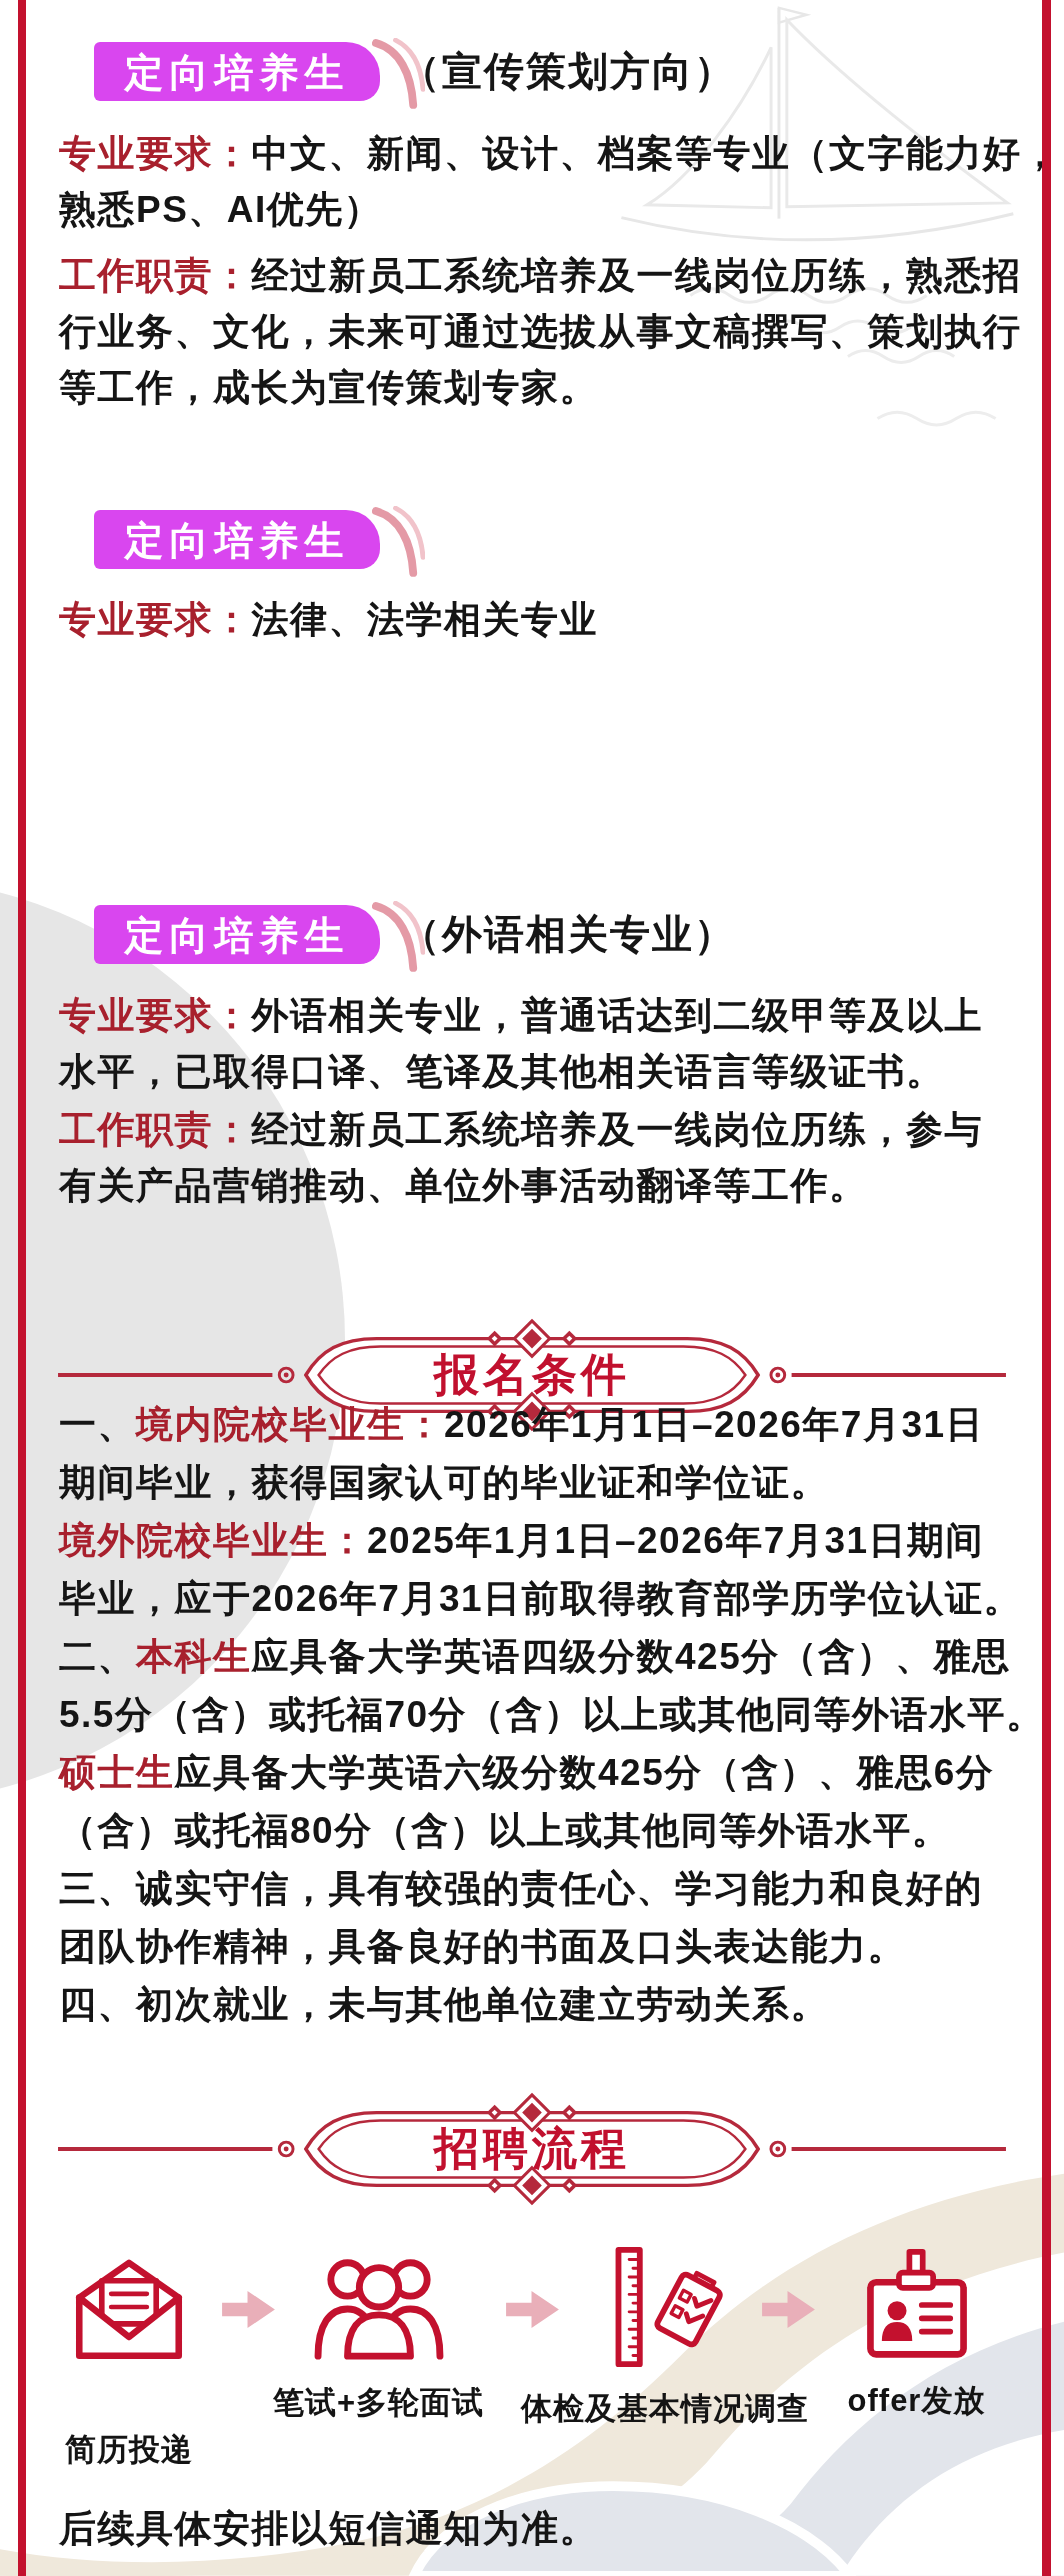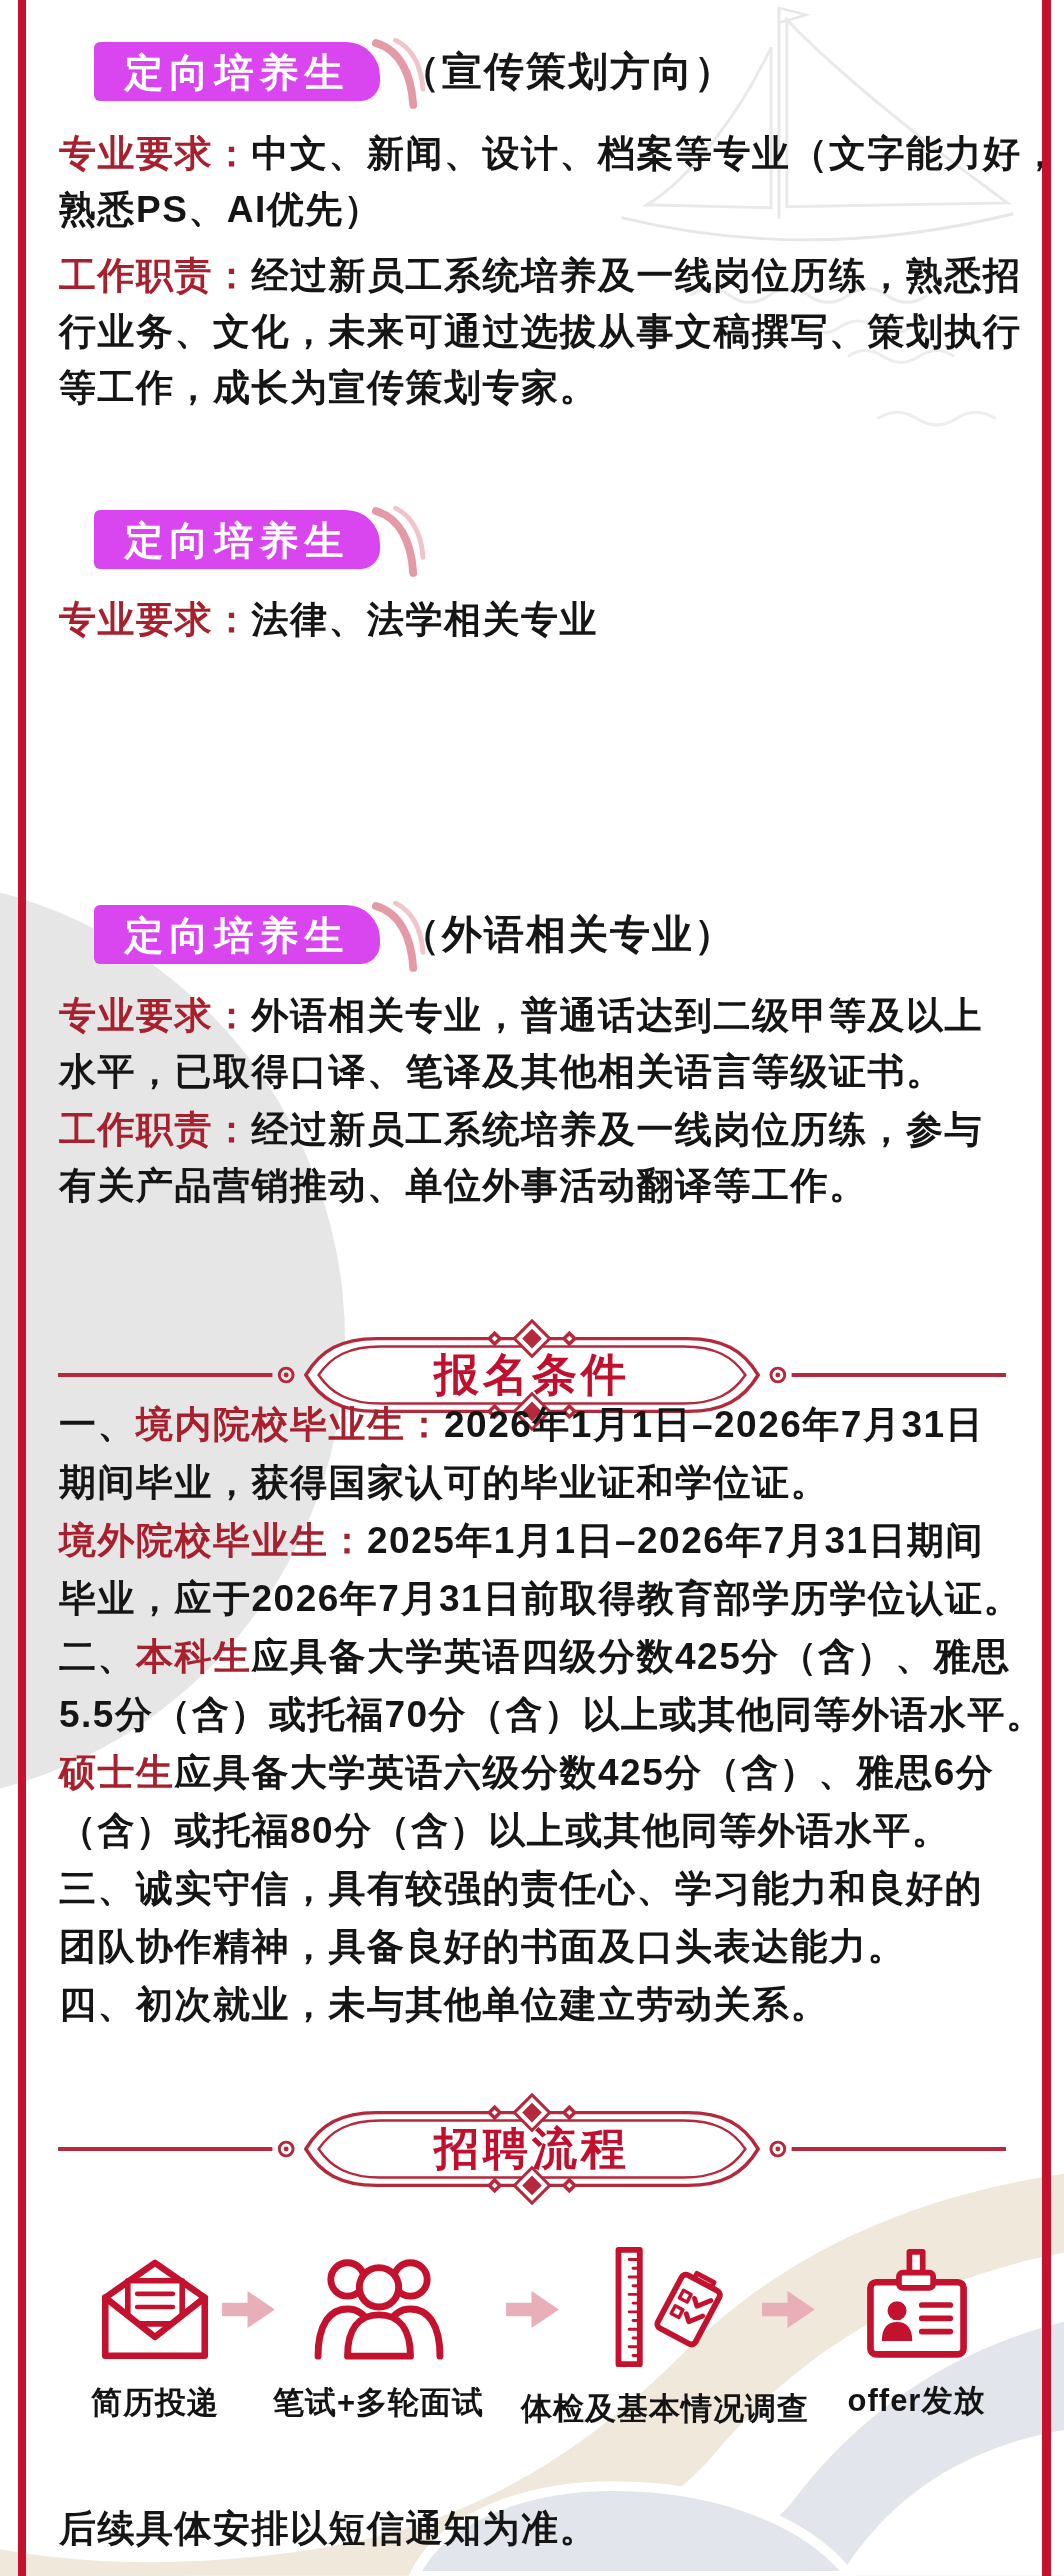--- a/index.html
+++ b/index.html
@@ -182,21 +182,21 @@
       <path d="M490 79 L508 97 L490 115 L472 97 Z" fill="#FFFFFF" stroke="#B5293C" stroke-width="3"></path>
       <path d="M490 87 L500 97 L490 107 L480 97 Z" fill="#B5293C"></path>
       <path d="M452 89 L460 97 L452 105 L444 97 Z" fill="#B5293C"></path>
         <path d="M452 94 L455 97 L452 100 L449 97 Z" fill="#FFFFFF"></path>
       <path d="M528 89 L536 97 L528 105 L520 97 Z" fill="#B5293C"></path>
         <path d="M528 94 L531 97 L528 100 L525 97 Z" fill="#FFFFFF"></path>
     </svg>
     <div class="title">招聘流程</div>
   </div>
 
-  <div class="step" style="left:71px;top:2250px;width:168px;">
+  <div class="step" style="left:45px;top:2250px;width:168px;gap:47px;">
     <svg width="122" height="114" viewBox="0 0 130 120" fill="none" stroke="#C3112E" stroke-linejoin="round" stroke-linecap="round">
       <path d="M12 50 L65 13 L118 50" stroke-width="7"></path>
       <rect x="36" y="32" width="58" height="46" fill="#fff" stroke-width="6"></rect>
       <path d="M46 46 H84 M46 60 H84" stroke-width="5"></path>
       <path d="M12 112 V50 L65 92 L118 50 V112 Z" fill="#fff" stroke-width="7"></path>
     </svg>
     <div class="label">简历投递</div>
   </div>
 
   <svg class="arrow" style="left:218px;top:2287px;" width="61" height="45" viewBox="0 0 62 46">

